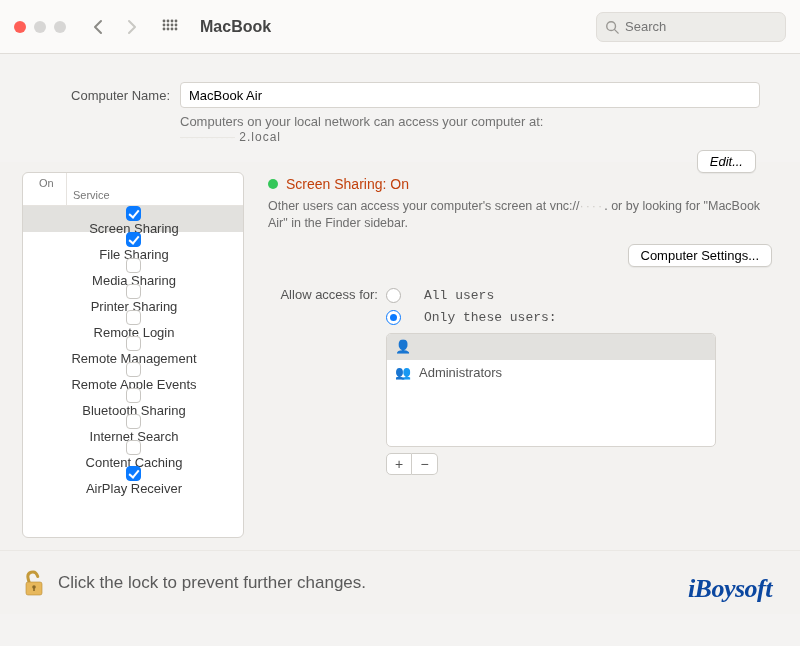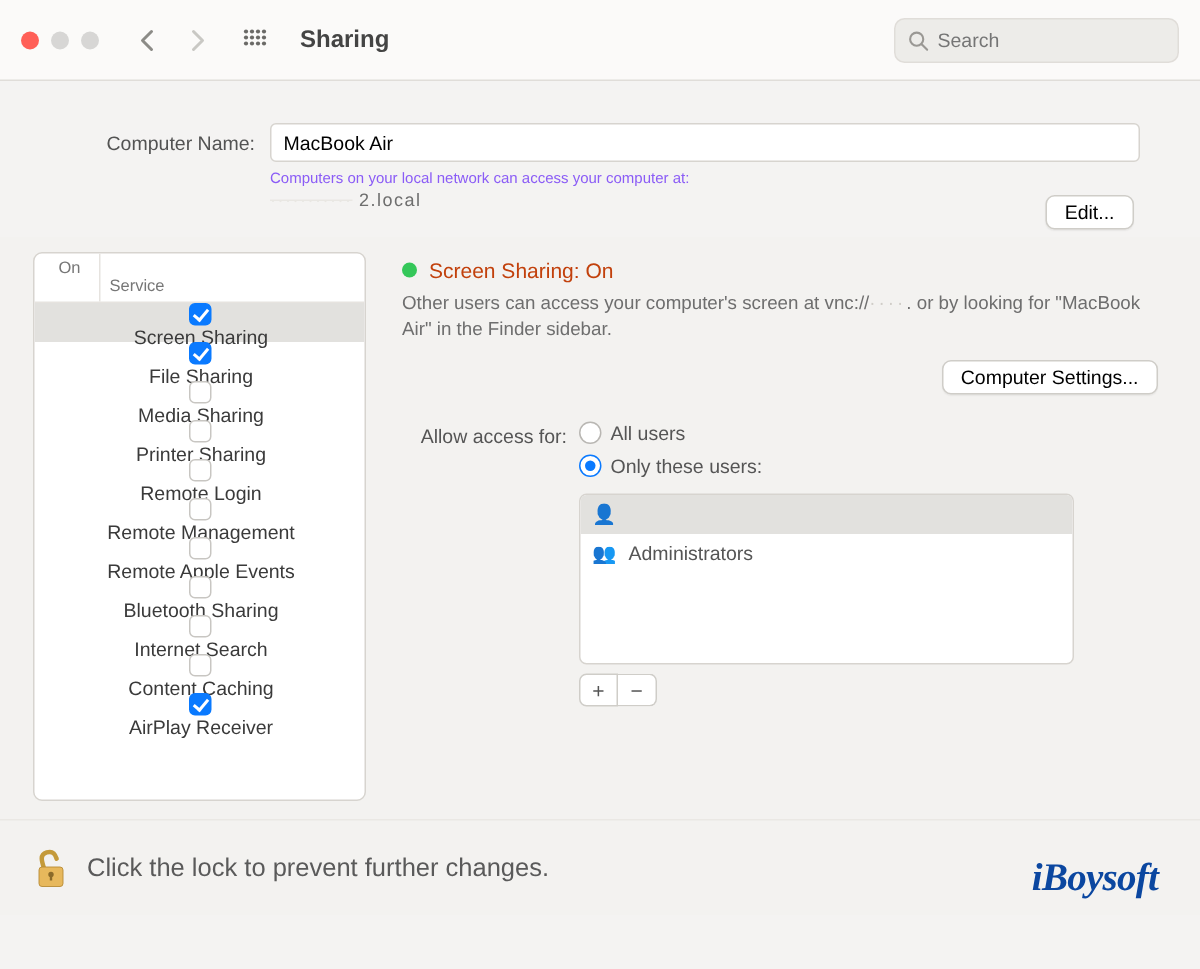--- a/index.html
+++ b/index.html
@@ -14,23 +14,23 @@
     .gridbtn { width: 24px; height: 24px; display:flex; align-items:center; justify-content:center; color:#6b6a67; margin-left:4px; }
     .title { font-size: 16px; font-weight: 600; margin-left: 8px; color: #444; }
     .spacer { flex: 1; }
     .searchbox { width: 190px; height: 30px; background: #edece9; border: 1px solid #e0ddd9; border-radius: 7px; display:flex; align-items:center; padding:0 8px; gap:6px; color:#9a9894; }
     .searchbox input { border:0; background:transparent; outline:none; font-size:13px; width:100%; color:#555; }
 
     .computer-name-block { padding: 28px 40px 18px 40px; }
     .row-line { display:flex; align-items:center; gap:10px; }
     .label-right { width: 130px; text-align: right; color:#535353; }
     .cn-input { flex:1; height:26px; background:#fff; border:1px solid #d7d4cf; border-radius:4px; padding:0 8px; font-size:13px; }
-    .desc { margin-left: 140px; margin-top:6px; color:#8b5cf6; font-size:10px; max-width: 460px; }
+    .desc { margin-left: 140px; margin-top:6px; color:#737373; font-size:13px; max-width: 460px; }
     .desc2 { margin-left: 140px; color:#b0aeaa; font-size:12px; margin-top:1px; letter-spacing:1px; }
-    .editbtn { position:absolute; right: 44px; top: 76px; }
+    .editbtn { position:absolute; right: 44px; top: 96px; font-style: italic; }
     .mac-button { background:#fff; border:1px solid #cfcdc8; border-radius:6px; padding:3px 12px; font-size:13px; box-shadow:0 1px 1px rgba(0,0,0,0.05); cursor:pointer; }
     .upper { position: relative; }
 
     .content { display:flex; padding: 10px 22px 12px 22px; gap: 18px; background:#f3f2f0; height: 388px; }
 
     .services { width: 222px; background:#fff; border:1px solid #d7d4cf; border-radius:6px; display:flex; flex-direction:column; overflow:hidden; }
     .svc-header { display:flex; border-bottom:1px solid #e6e3df; }
     .svc-header .h-on { width:44px; padding:4px 16px; font-size:11px; color:#777; border-right:1px solid #e6e3df; }
     .svc-header .h-svc { flex:1; padding:4px 6px; font-size:11px; color:#777;margin-top:12px; }
     .svc-row { display:flex; align-items:center; height:26px;flex-direction:column; }
@@ -42,21 +42,21 @@
     .checkbox.checked::after { content:""; position:absolute; left:4px; top:1px; width:4px; height:8px; border:solid #fff; border-width:0 2px 2px 0; transform:rotate(40deg); }
 
     .detail { flex:1; padding: 4px 6px 0 6px; font-size:13px; color:#555; position:relative; }
     .status-line { display:flex; align-items:center; gap:8px; font-size:14px; font-weight:500; color:#c2410c; }
     .status-dot { width:10px; height:10px; border-radius:50%; background:#34c759; }
     .detail-desc { margin-top:6px; color:#6e6e6e; font-size:12.5px; line-height:1.35; }
     .comp-settings { margin-top: 12px; display:flex; justify-content:flex-end; }
     .access-block { margin-top: 18px; display:flex; gap:8px; }
     .access-label { width: 110px; text-align:right; padding-top:2px; }
     .radios { flex:1; }
-    .radio-row { display:flex; align-items:flex-start; gap:6px; height:22px; }
+    .radio-row { display:flex; align-items:center; gap:23px; height:22px;font-family:Liberation Mono, monospace; }
     .radio { width:15px; height:15px; border-radius:50%; border:1px solid #b9b7b3; background:#fff; position:relative; }
     .radio.checked { border-color:#0a7aff; }
     .radio.checked::after { content:""; position:absolute; inset:3px; background:#0a7aff; border-radius:50%; }
     .userlist { margin-top:4px; width: 330px; border:1px solid #d7d4cf; border-radius:5px; background:#fff; height:114px; overflow:hidden; }
     .user-row { height:26px; display:flex; align-items:center; gap:8px; padding:0 8px; }
     .user-row.highlight { background:#e2e1de; }
     .user-icon { width:16px; text-align:center; }
     .pmbtns { margin-top:6px; display:flex; }
     .pmbtn { width:26px; height:22px; background:#fff; border:1px solid #cfcdc8; display:flex; align-items:center; justify-content:center; font-size:14px; cursor:pointer; }
     .pmbtn:first-child { border-radius:5px 0 0 5px; }
@@ -98,21 +98,21 @@
           <circle cx="6" cy="6" r="1.4"></circle>
           <circle cx="10" cy="6" r="1.4"></circle>
           <circle cx="14" cy="6" r="1.4"></circle>
         <circle cx="2" cy="10" r="1.4"></circle>
           <circle cx="6" cy="10" r="1.4"></circle>
           <circle cx="10" cy="10" r="1.4"></circle>
           <circle cx="14" cy="10" r="1.4"></circle>
       </g>
     </svg>
   </div>
-  <div class="title">Sharing</div>
+  <div class="title">MacBook</div>
   <div class="spacer"></div>
   <div class="searchbox">
     <span>
       <svg width="14" height="14" viewBox="0 0 16 16">
           <circle cx="7" cy="7" r="5" stroke="#9a9894" stroke-width="1.6" fill="none"></circle>
           <line x1="11" y1="11" x2="15" y2="15" stroke="#9a9894" stroke-width="1.6" stroke-linecap="round"></line>
         </svg>
     </span>
     <input type="text" placeholder="Search" style="">
   </div>

